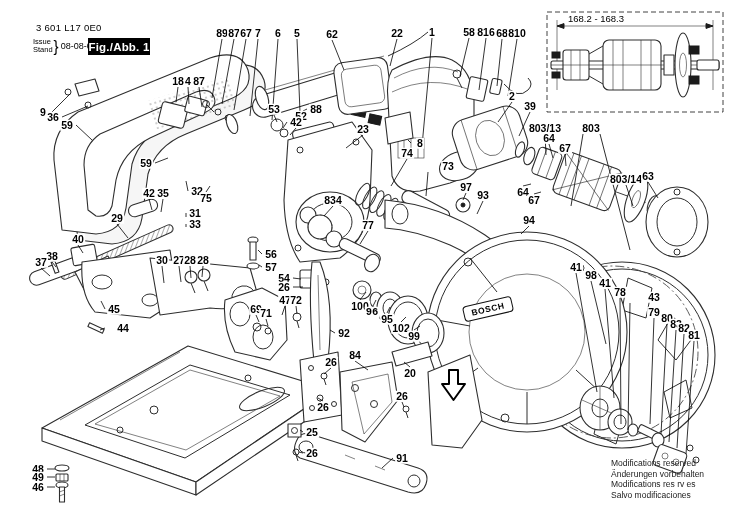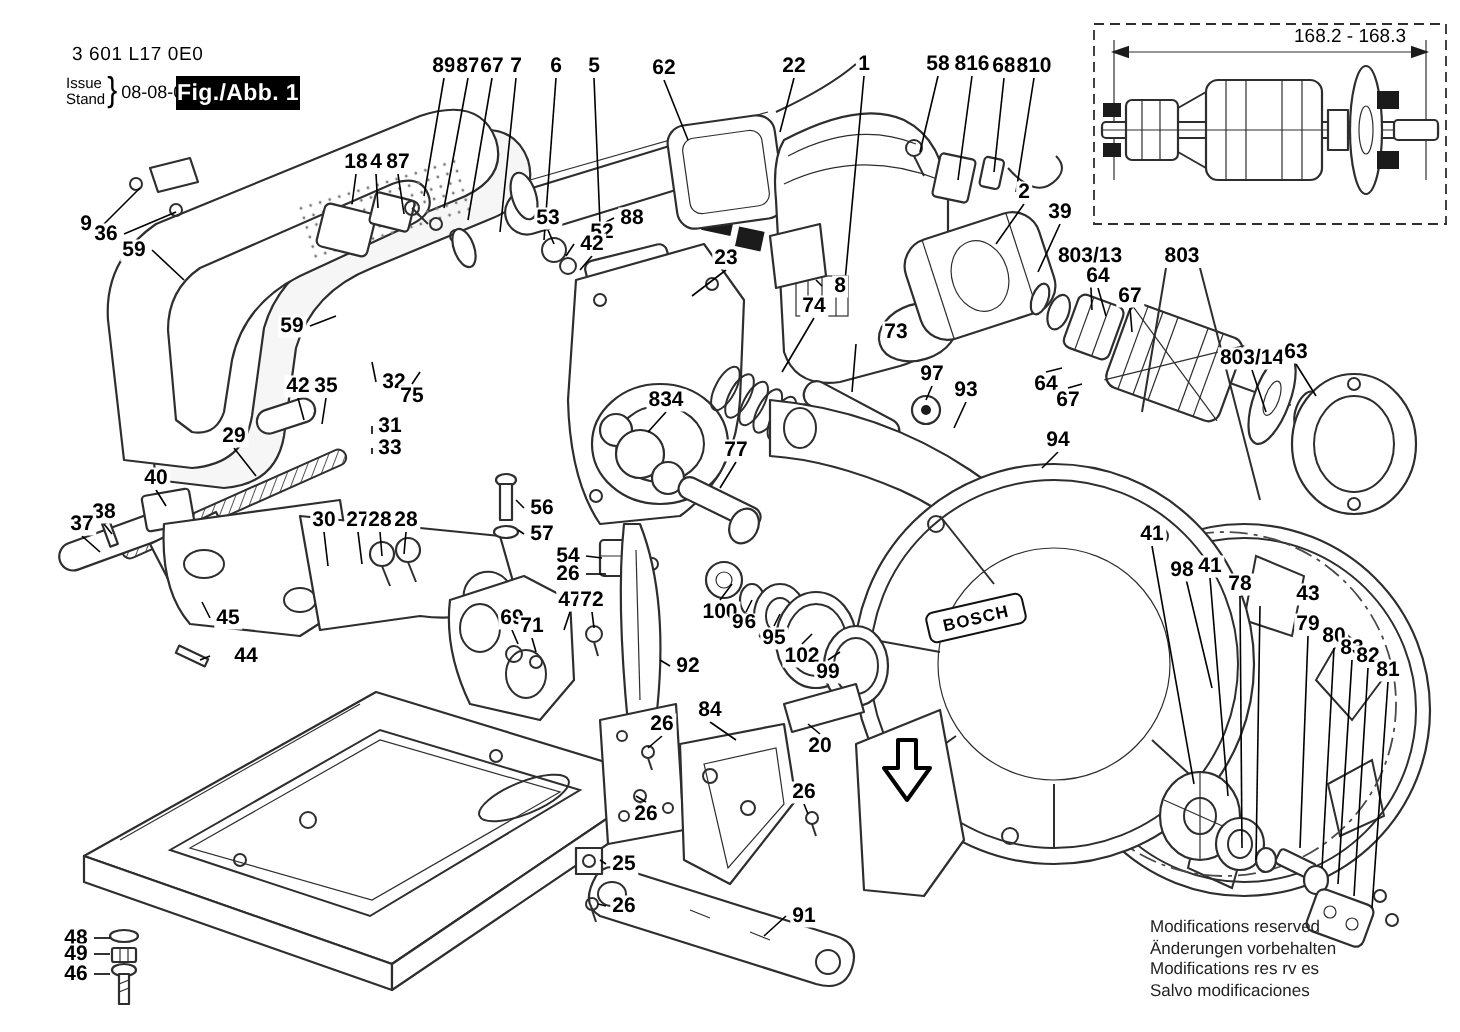--- a/index.html
+++ b/index.html
@@ -18,22 +18,22 @@
   
   .callout{position:absolute;transform:translate(-50%,-50%);font-size:10.5px;font-weight:bold;
            line-height:1;background:#fff;padding:0 1px;white-space:nowrap;z-index:5;}
   .partnum{position:absolute;left:36px;top:22px;font-size:9.5px;letter-spacing:.3px;}
   .issue-block{position:absolute;left:33px;top:37px;display:flex;align-items:center;font-size:9px;}
   .issue-words{display:flex;flex-direction:column;font-size:7.5px;line-height:8px;}
   .brace{font-size:15px;font-weight:400;margin:0 2px 0 1px;transform:scaleY(1.15);}
   .figbox{position:absolute;left:88px;top:38px;width:62px;height:17px;background:#000;color:#fff;
           font-size:11.5px;font-weight:bold;display:flex;align-items:center;justify-content:center;
           letter-spacing:.2px;}
-  .dim-label{position:absolute;left:568px;top:13px;width:135px;text-align:right;font-size:9.5px;}
-  .footer{position:absolute;left:575px;top:458px;font-size:8.5px;line-height:10.5px;color:#222;}
+  .dim-label{position:absolute;left:568px;top:13px;width:135px;text-align:left;font-size:9.5px;}
+  .footer{position:absolute;left:611px;top:458px;font-size:8.5px;line-height:10.5px;color:#222;}
   .brand-plate{position:absolute;left:463px;top:301px;width:48px;height:14px;border:1.6px solid #111;
           border-radius:4px;display:flex;align-items:center;justify-content:center;font-size:8.5px;
           font-weight:bold;letter-spacing:.6px;transform:rotate(-13deg);z-index:4;background:#fff;}
 </style>
 </head>
 <body>
 
 <div class="stage">
 
   <svg width="730" height="516" viewBox="0 0 730 516">
@@ -543,21 +543,21 @@
       <div class="callout" style="left: 266px; top: 313px;">71</div>
       <div class="callout" style="left: 114px; top: 309px;">45</div>
       <div class="callout" style="left: 123px; top: 328px;">44</div>
       <div class="callout" style="left: 360px; top: 306px;">100</div>
       <div class="callout" style="left: 372px; top: 312px; font-family: Liberation Mono, monospace;">96</div>
       <div class="callout" style="left: 387px; top: 319px;">95</div>
       <div class="callout" style="left: 401px; top: 328px;">102</div>
       <div class="callout" style="left: 414px; top: 336px;">99</div>
       <div class="callout" style="left: 344px; top: 333px;">92</div>
       <div class="callout" style="left: 576px; top: 267px;">41</div>
-      <div class="callout" style="left: 591px; top: 275px; margin-top: 10px;">98</div>
+      <div class="callout" style="left: 591px; top: 275px;">98</div>
       <div class="callout" style="left: 605px; top: 283px;">41</div>
       <div class="callout" style="left: 620px; top: 292px;">78</div>
       <div class="callout" style="left: 630px; top: 297px; margin-left: 24px;">43</div>
       <div class="callout" style="left: 654px; top: 312px;">79</div>
       <div class="callout" style="left: 667px; top: 318px;">80</div>
       <div class="callout" style="left: 676px; top: 324px;">83</div>
       <div class="callout" style="left: 684px; top: 328px;">82</div>
       <div class="callout" style="left: 694px; top: 335px;">81</div>
       <div class="callout" style="left: 355px; top: 355px;">84</div>
       <div class="callout" style="left: 331px; top: 362px;">26</div>

